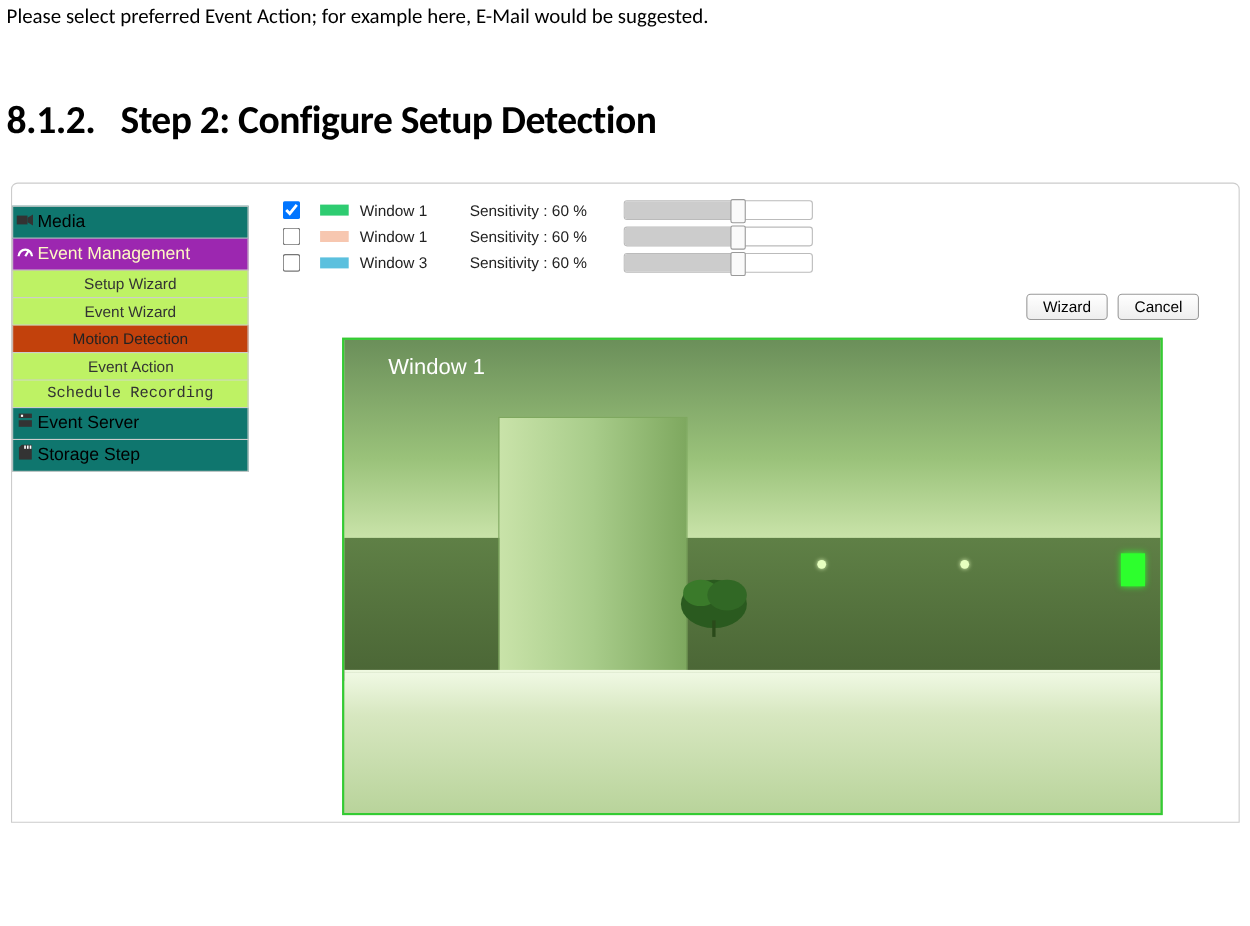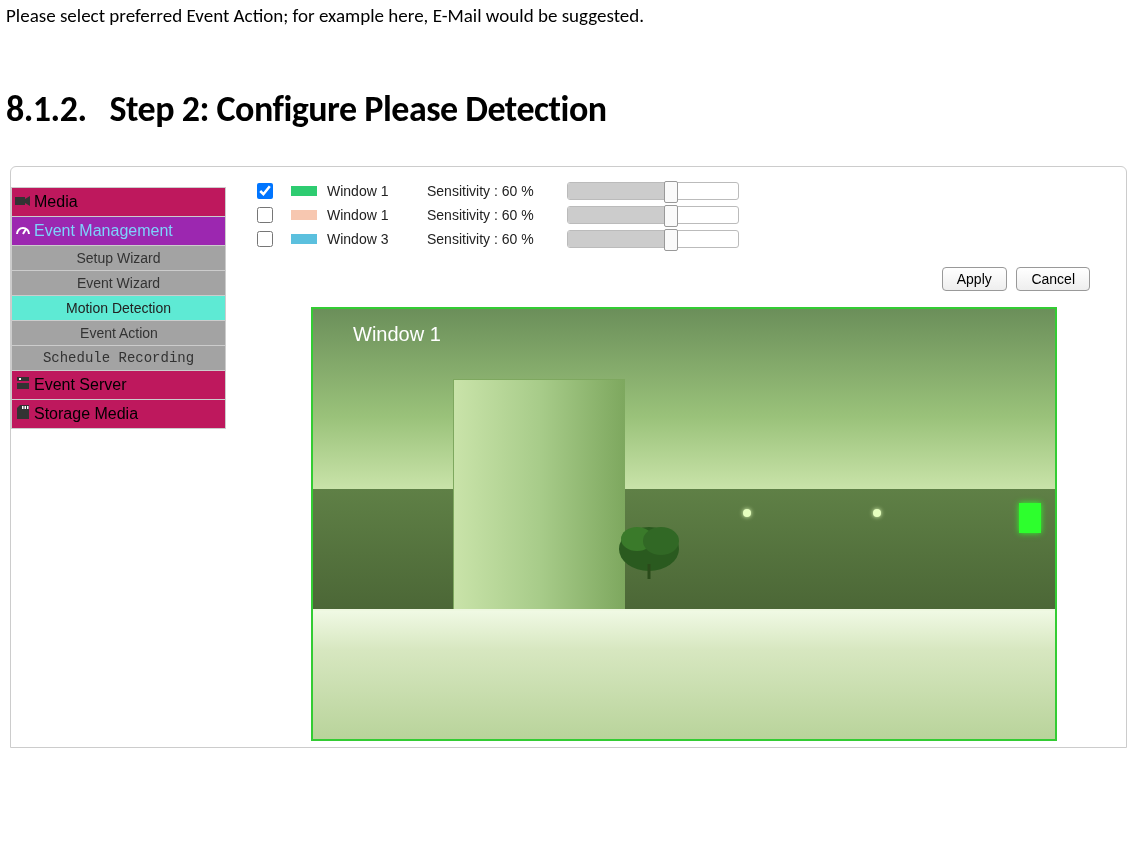--- a/index.html
+++ b/index.html
@@ -38,52 +38,52 @@
     top: 20px;
     width: 215px;
     font-family: Arial, sans-serif;
   }
   .nav-item {
     font-size: 16px;
     height: 28px;
     line-height: 28px;
     border: 1px solid #ccc;
     border-top: none;
-    background: #be185d;
+    background: #0f766e;
     display: flex;
     align-items: center;
     cursor: pointer;
   }
   .nav-item.first { border-top: 1px solid #ccc; }
   .nav-item .icon {
     width: 22px;
     text-align: center;
     font-size: 15px;
     color: #333;
   }
   .nav-item.selected {
     background: #9c27b0;
-    color: #7dd3fc;
+    color: #fef9c3;
   }
   .nav-item.selected .icon { color: #fff; }
   .nav-sub {
     font-size: 14px;
     height: 24px;
     line-height: 24px;
     border: 1px solid #ccc;
     border-top: none;
-    background: #a3a3a3;
+    background: #bef264;
     padding-left: 30px;
     color: #333;
     cursor: pointer;
     text-align: left;
   }
   .nav-sub.indent { padding-left: 44px; }
   .nav-sub.active {
-    background: #5eead4;
+    background: #c2410c;
     color: #222;
   }
   .content {
     position: absolute;
     left: 240px;
     top: 6px;
     right: 6px;
   }
   .windows-list {
     margin-top: 6px;
@@ -228,21 +228,21 @@
   }
 </style>
 </head>
 <body>
 
 <div class="doc-text">Please select preferred Event Action; for example here, E-Mail would be suggested.</div>
 
 <div class="doc-heading">
   <span>8.1.2.</span>
   &nbsp;
-  <span>Step 2: Configure Please Detection</span>
+  <span>Step 2: Configure Setup Detection</span>
 </div>
 
 <div class="app-frame">
 
   <div class="sidebar">
     <div class="nav-item first">
       <span class="icon">
         <svg width="16" height="12" viewBox="0 0 16 12">
             <rect x="0" y="2" width="10" height="8" fill="#333"></rect>
             <polygon points="10,4 15,1 15,11 10,8" fill="#333"></polygon>
@@ -286,21 +286,21 @@
     </div>
     <div class="nav-item">
       <span class="icon">
         <svg width="12" height="14" viewBox="0 0 12 14">
             <path d="M0 3 L3 0 H12 V14 H0 Z" fill="#333"></path>
             <rect x="5" y="1" width="1.5" height="3" fill="#fff"></rect>
             <rect x="7.5" y="1" width="1.5" height="3" fill="#fff"></rect>
             <rect x="10" y="1" width="1.5" height="3" fill="#fff"></rect>
           </svg>
       </span>
-      <span>Storage Media</span>
+      <span>Storage Step</span>
     </div>
   </div>
 
   <div class="content">
 
     <div class="windows-list">
       <div class="win-row">
         <input type="checkbox" checked="" style="">
         <span class="swatch sw1"></span>
         <span class="win-name">Window 1</span>
@@ -326,21 +326,21 @@
         <span class="win-name">Window 3</span>
         <span class="sens-label">Sensitivity : 60 %</span>
         <span class="slider-track">
           <span class="slider-fill" style="width:60%"></span>
           <span class="slider-thumb" style="left:calc(60% - 6px)"></span>
         </span>
       </div>
     </div>
 
     <div class="btn-row">
-      <span class="btn">Apply</span>
+      <span class="btn">Wizard</span>
       <span class="btn">Cancel</span>
     </div>
 
     <div class="preview">
       <div class="ceiling"></div>
       <div class="wall-back"></div>
       <div class="pillar"></div>
       <div class="desk"></div>
       <div class="plant">
         <svg viewBox="0 0 80 70">

